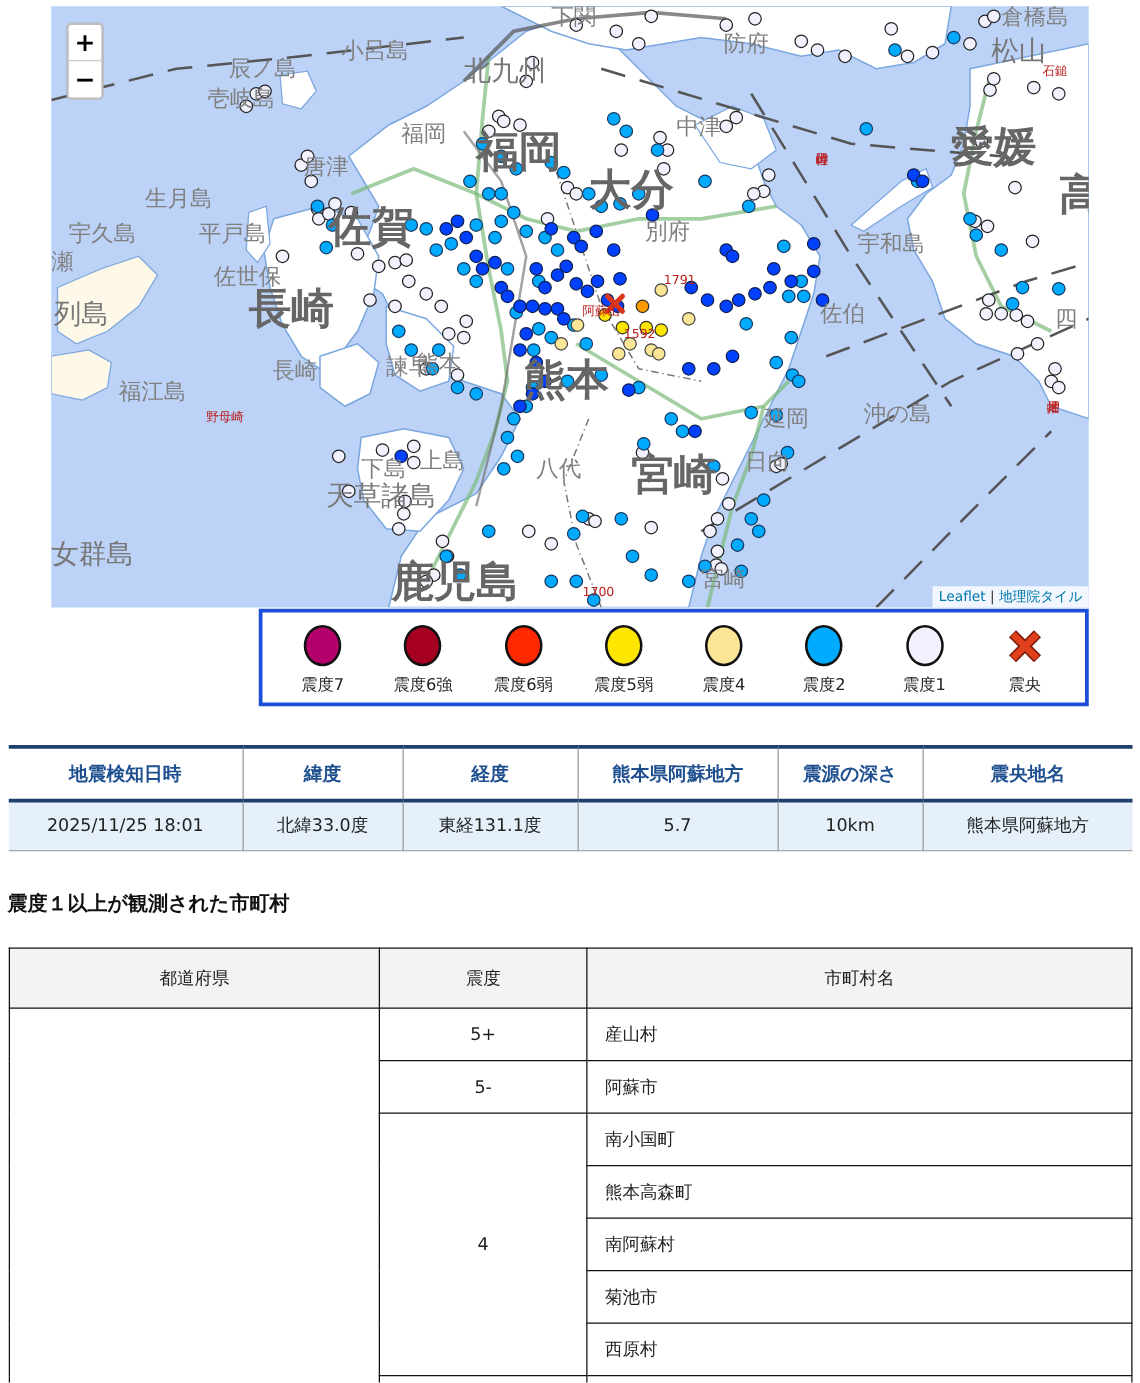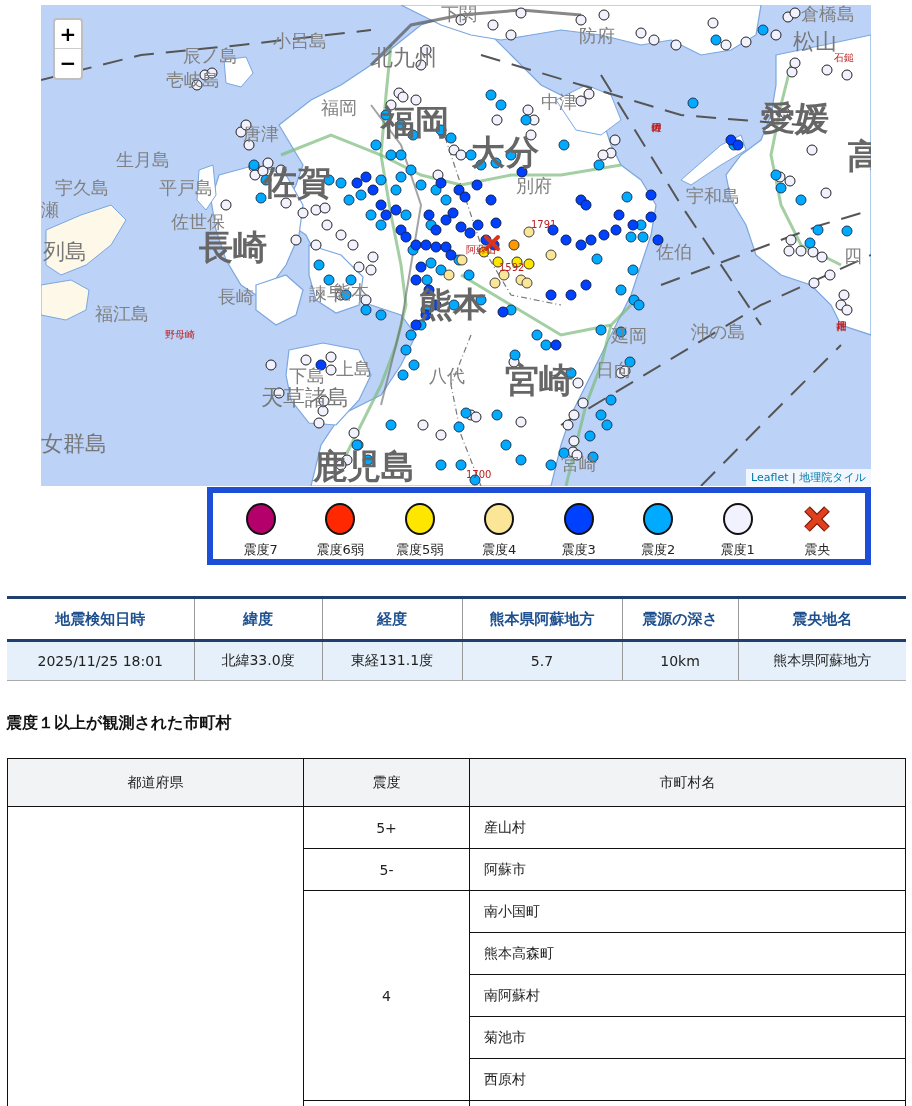--- a/index.html
+++ b/index.html
@@ -29,21 +29,21 @@
   .place { position: absolute; color: #6a6a6a; white-space: nowrap; z-index: 2; line-height: 1; }
   .place.big { font-size: 34px; color: #666; font-weight: bold; }
   .place.mid { font-size: 22px; color: #777; }
   .place.sm { font-size: 18px; color: #808080; }
   .place.xs { font-size: 10px; color: #b91c1c; }
   .place.vert { writing-mode: vertical-rl; }
 
   
   .legend {
     position: absolute; left: 207px; top: 487px; width: 664px; height: 78px;
-    border: 6px solid #1d4ed8; background: #fff; display: flex; justify-content: space-around;
+    border: 3px solid #1d4ed8; background: #fff; display: flex; justify-content: space-around;
     padding: 10px 8px 0 8px;
   }
   .legend-item { display: flex; flex-direction: column; align-items: center; width: 62px; }
   .legend-dot { width: 30px; height: 33px; border-radius: 50%; border: 2px solid #111; }
   .legend-x { width: 30px; height: 33px; display: flex; align-items: center; justify-content: center; }
   .legend-label { margin-top: 6px; font-size: 13px; color: #222; white-space: nowrap; }
 
   
   .info {
     position: absolute; left: 7px; top: 596px; width: 899px; border-collapse: collapse;
@@ -492,34 +492,34 @@
     <a>Leaflet</a><span> | </span><a>地理院タイル</a>
   </div>
 </div>
 
 <div class="legend">
   <div class="legend-item">
     <div class="legend-dot" style="background: rgb(179, 0, 107);"></div>
     <div class="legend-label">震度7</div>
   </div>
   <div class="legend-item">
+    <div class="legend-dot" style="background: rgb(165, 0, 33);"></div>
+    <div class="legend-label">震度6強</div>
+  </div>
+  <div class="legend-item">
     <div class="legend-dot" style="background: rgb(255, 40, 0);"></div>
     <div class="legend-label">震度6弱</div>
   </div>
   <div class="legend-item">
     <div class="legend-dot" style="background: rgb(255, 230, 0);"></div>
     <div class="legend-label">震度5弱</div>
   </div>
   <div class="legend-item">
     <div class="legend-dot" style="background: rgb(250, 230, 150);"></div>
     <div class="legend-label">震度4</div>
-  </div>
-  <div class="legend-item">
-    <div class="legend-dot" style="background: rgb(0, 65, 255);"></div>
-    <div class="legend-label">震度3</div>
   </div>
   <div class="legend-item">
     <div class="legend-dot" style="background: rgb(0, 170, 255);"></div>
     <div class="legend-label">震度2</div>
   </div>
   <div class="legend-item">
     <div class="legend-dot" style="background: rgb(242, 242, 255);"></div>
     <div class="legend-label">震度1</div>
   </div>
   <div class="legend-item">

